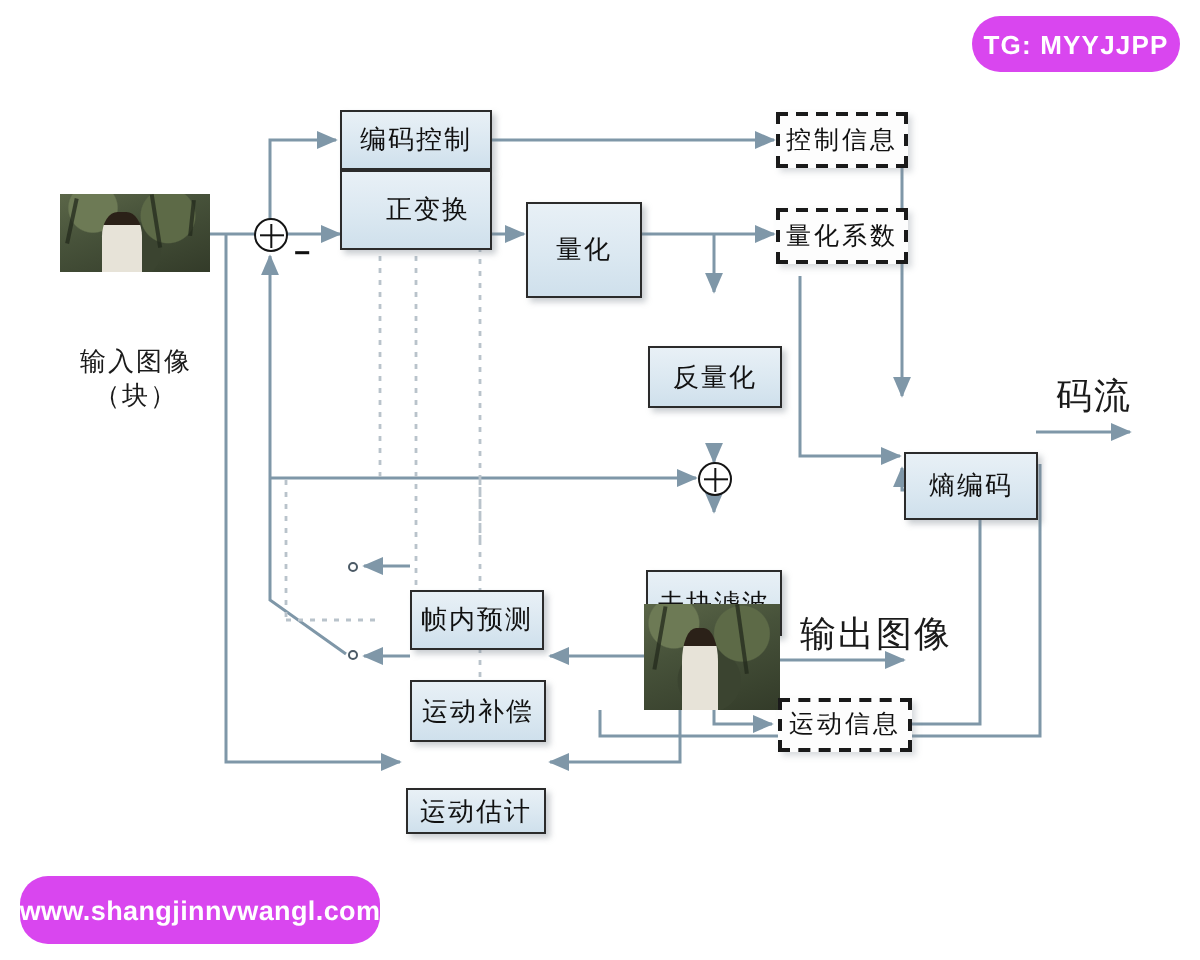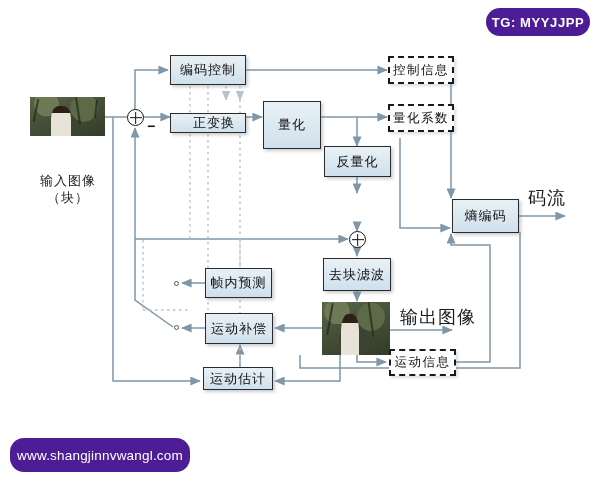--- a/index.html
+++ b/index.html
@@ -3,38 +3,38 @@
 <meta charset="utf-8">
 <style>
   html,body{margin:0;padding:0;background:#ffffff;}
   body{width:600px;height:480px;font-family:"Liberation Sans",sans-serif;position:relative;overflow:hidden;}
   #stage{position:absolute;left:0;top:0;width:600px;height:480px;background:#fff;}
   svg#wires{position:absolute;left:0;top:0;width:600px;height:480px;}
   .node{position:absolute;box-sizing:border-box;display:flex;align-items:center;justify-content:center;
         background:linear-gradient(180deg,#e8f0f6 0%,#dbe8f1 55%,#cfe0ec 100%);
         border:1.6px solid #2b2b2b;color:#111;font-size:13px;letter-spacing:1px;
         box-shadow:2px 2px 3px rgba(120,130,140,.40);}
-  .node.thin{border-width:1.3px;}
+  .node.thin{border-width:1.3px;margin-top:27px;}
   .dashnode{position:absolute;box-sizing:border-box;display:flex;align-items:center;justify-content:center;
         background:#fdfdfd;border:2px dashed #1a1a1a;color:#111;font-size:12.5px;letter-spacing:1.5px;
         box-shadow:2px 2px 3px rgba(130,140,150,.30);}
   .thumb{position:absolute;box-sizing:border-box;overflow:hidden;background:#3d4430;}
   .thumb .sky{position:absolute;inset:0;background:
        radial-gradient(circle at 22% 18%, #6d7a55 0 18%, transparent 19%),
        radial-gradient(circle at 72% 28%, #5d6a47 0 22%, transparent 23%),
        radial-gradient(circle at 48% 72%, #3b4430 0 30%, transparent 31%),
        linear-gradient(160deg,#5b6648 0%,#47523a 40%,#333b29 100%);}
   .thumb .person{position:absolute;left:28%;top:22%;width:26%;height:78%;
        background:linear-gradient(180deg,#2b2118 0 22%,#e7e3d8 22% 100%);border-radius:40% 40% 0 0;}
   .thumb .twig{position:absolute;background:#23291c;opacity:.75;}
   .caption{position:absolute;color:#1b1b1b;font-size:13px;letter-spacing:1px;text-align:center;white-space:pre;line-height:17px;}
   .freetext{position:absolute;color:#1b1b1b;font-size:18px;letter-spacing:1px;white-space:nowrap;}
-  .badge{position:absolute;background:#4c1d95;color:#fff;display:flex;align-items:center;justify-content:center;
+  .badge{position:absolute;background:#d946ef;color:#fff;display:flex;align-items:center;justify-content:center;
          font-size:13px;font-weight:bold;letter-spacing:.6px;border-radius:14px;}
-  .badge.foot{font-weight:normal;font-size:13.5px;letter-spacing:.2px;}
+  .badge.foot{font-weight:bold;font-size:13.5px;letter-spacing:.2px;}
   .opsym{position:absolute;width:17px;height:17px;border:1.7px solid #141414;border-radius:50%;
          background:#fff;box-sizing:border-box;}
   .opsym::before,.opsym::after{content:"";position:absolute;background:#141414;}
   .opsym::before{left:1.5px;right:1.5px;top:50%;height:1.7px;transform:translateY(-50%);}
   .opsym::after{top:1.5px;bottom:1.5px;left:50%;width:1.7px;transform:translateX(-50%);}
   .minus{position:absolute;color:#111;font-size:14px;font-weight:bold;line-height:1;}
   .swdot{position:absolute;width:5px;height:5px;border:1.4px solid #4b5a66;border-radius:50%;
          background:#fff;box-sizing:border-box;}
 </style>
 </head>
@@ -127,21 +127,21 @@
   <div class="caption" style="left:20px;top:140px;width:96px;margin-top:32px;">输入图像
 （块）</div>
 
   <div class="opsym" style="left:127px;top:109px;"></div>
   <div class="minus" style="left:147px;top:119px;">−</div>
 
   <div class="node" style="left:170px;top:55px;width:76px;height:30px;">
     <span>编码控制</span>
   </div>
 
-  <div class="node" style="left:170px;top:113px;width:76px;height:20px;padding-left:12px;">
+  <div class="node" style="left:170px;top:85px;width:76px;height:40px;padding-left:12px;">
     <span>正变换</span>
   </div>
 
   <div class="node" style="left:263px;top:101px;width:58px;height:48px;">
     <span>量化</span>
   </div>
 
   <div class="node thin" style="left:324px;top:146px;width:67px;height:31px;">
     <span>反量化</span>
   </div>

